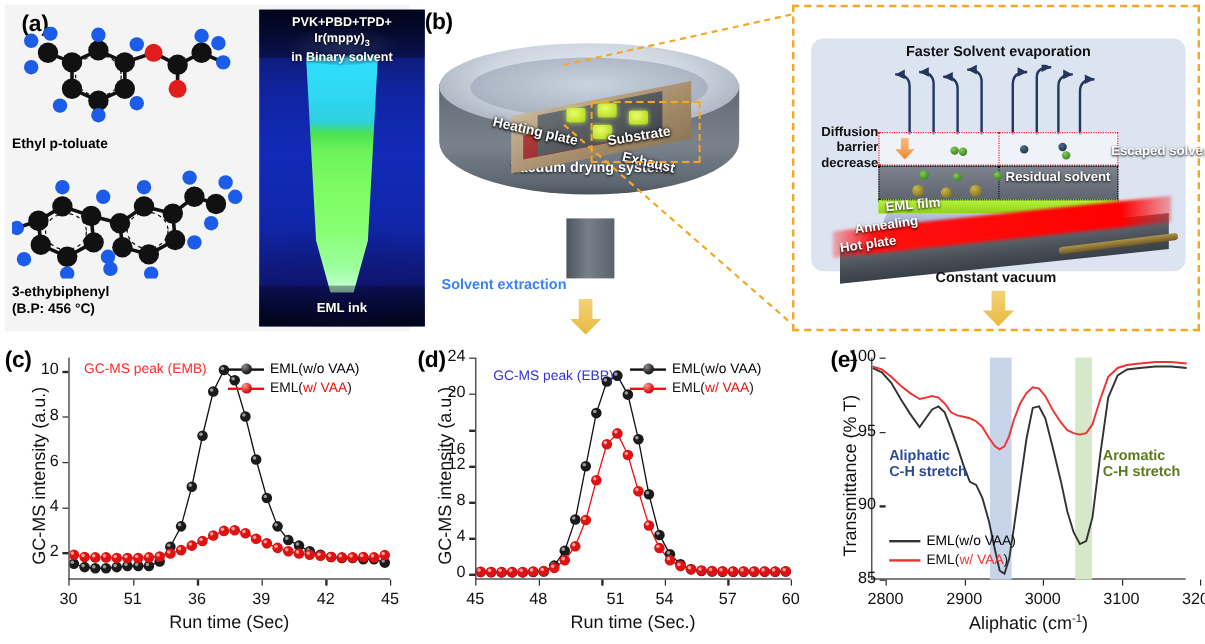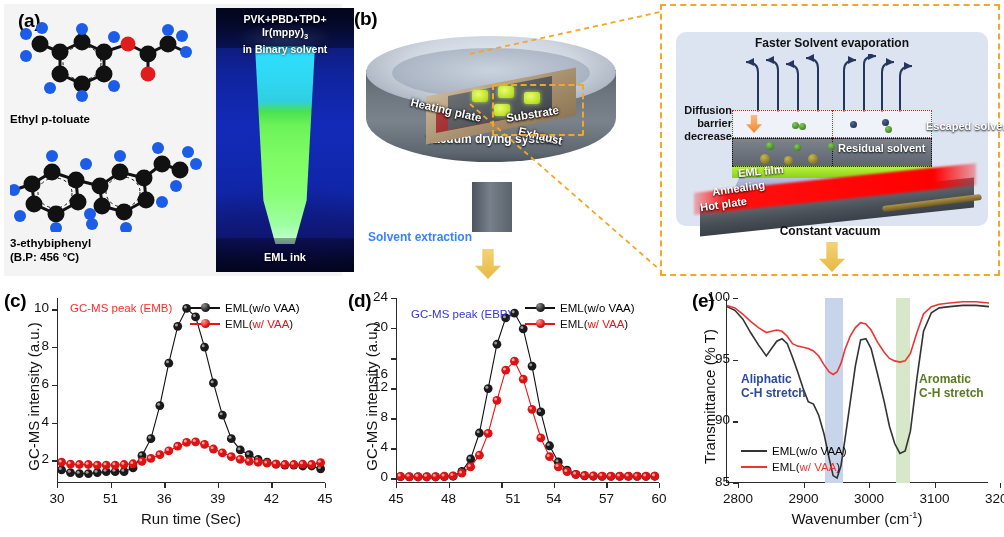--- a/index.html
+++ b/index.html
@@ -811,20 +811,21 @@
         <div class="xtick" style="left: 90.6px; top: 203px; width: 48px;">48</div>
         <div class="tickmark-x" style="left: 167.2px; top: 195px; height: 5px;"></div>
         <div class="xtick" style="left: 155px; top: 203px; width: 48px;">51</div>
         <div class="tickmark-x" style="left: 219.8px; top: 195px; height: 5px;"></div>
         <div class="xtick" style="left: 195.8px; top: 203px; width: 48px;">54</div>
         <div class="tickmark-x" style="left: 272.4px; top: 195px; height: 5px;"></div>
         <div class="xtick" style="left: 248.4px; top: 203px; width: 48px;">57</div>
         <div class="tickmark-x" style="left: 325px; top: 195px; height: 5px;"></div>
         <div class="xtick" style="left: 301px; top: 203px; width: 48px;">60</div>
       </div>
+    <div class="xlabel-c" style="left:62px; top:222px; width:263px;">Run time (Sec.)</div>
   </div>
 
   <div class="chart-panel" style="left:668px; top:288px; width:336px; height:249px;">
     <span class="panel-tag" style="left:24px; top:2px;">(e)</span>
     <div class="ylabel-rot" style="left:-44px; top:100px; width:170px;">Transmittance (% T)</div>
     <div class="plot-frame" style="left:58px; top:10px; width:262px; height:185px;">
       <div class="band" style="left:98px; top:0px; width:18px; height:185px; background:#c7d4ea;"></div>
       <div class="band" style="left:169px; top:0px; width:14px; height:185px; background:#d6e8c8;"></div>
       <svg id="svg-e" style="position:absolute; left:0; top:0; width:262px; height:185px;">
           <polyline points="0,8.633333333333383 7.859999999999999,12.333333333333343 15.719999999999999,20.966666666666697 23.58,34.533333333333275 31.439999999999998,46.866666666666646 39.3,57.96666666666671 44.540000000000006,50.566666666666606 49.78,43.16666666666666 55.019999999999996,40.69999999999999 60.260000000000005,45.633333333333354 65.5,59.199999999999974 70.74000000000001,74 75.97999999999999,90.0333333333333 81.22,103.60000000000007 86.46000000000001,106.0666666666666 91.69999999999999,117.16666666666667 96.94,135.66666666666666 102.18,160.33333333333334 106.11000000000001,177.60000000000008 110.03999999999999,180.0666666666666 113.97,167.73333333333326 117.9,141.83333333333334 123.13999999999999,104.83333333333333 128.38,67.83333333333334 133.62,41.933333333333394 138.86,40.69999999999999 144.10000000000002,50.566666666666606 150.64999999999998,76.46666666666671 157.2,103.60000000000007 162.44,128.26666666666674 167.68,145.5333333333333 172.92000000000002,155.39999999999992 178.16000000000003,152.9333333333334 183.39999999999998,133.19999999999996 189.95,80.16666666666667 196.5,33.30000000000004 204.36,14.80000000000004 212.22000000000003,9.866666666666617 222.7,8.633333333333383 235.8,7.39999999999992 248.89999999999998,7.39999999999992 262,8.633333333333383" fill="none" stroke="#333333" stroke-width="1.6"></polyline>
@@ -863,17 +864,17 @@
         <div class="tickmark-x" style="left: 135.5px; top: 195px; height: 5px;"></div>
         <div class="xtick" style="left: 111.5px; top: 203px; width: 48px;">2900</div>
         <div class="tickmark-x" style="left: 201px; top: 195px; height: 5px;"></div>
         <div class="xtick" style="left: 177px; top: 203px; width: 48px;">3000</div>
         <div class="tickmark-x" style="left: 266.5px; top: 195px; height: 5px;"></div>
         <div class="xtick" style="left: 242.5px; top: 203px; width: 48px;">3100</div>
         <div class="tickmark-x" style="left: 332px; top: 195px; height: 5px;"></div>
         <div class="xtick" style="left: 308px; top: 203px; width: 48px;">3200</div>
       </div>
     <div class="xlabel-c" style="left:58px; top:222px; width:262px;">
-      <span>Wavenumber (cm</span><sup style="font-size:0.62em;">-1</sup><span>)</span>
+      <span>Aliphatic (cm</span><sup style="font-size:0.62em;">-1</sup><span>)</span>
     </div>
   </div>
 
 </div>
 
 </body></html>

